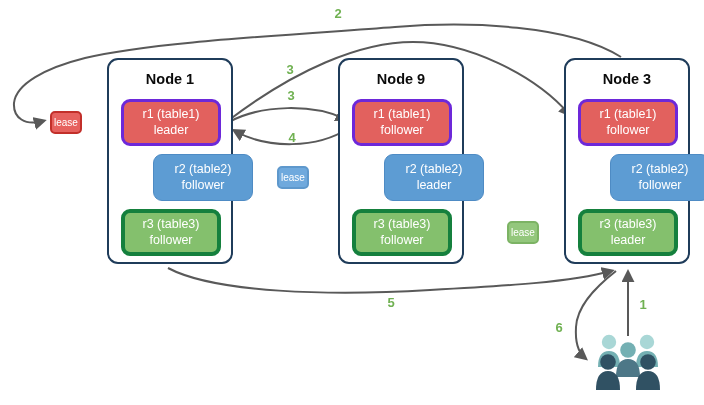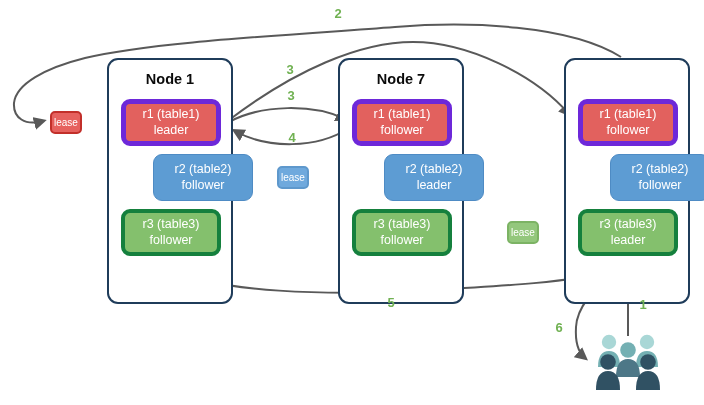--- a/index.html
+++ b/index.html
@@ -4,32 +4,32 @@
 <style>
   html,body{margin:0;padding:0;background:#ffffff;}
   .canvas{
     position:relative;width:704px;height:405px;background:#ffffff;overflow:hidden;
     font-family:"Liberation Sans","DejaVu Sans",sans-serif;
   }
   .arrows-layer{position:absolute;left:0;top:0;width:704px;height:405px;}
   .arrow{stroke:#595959;stroke-width:2;fill:none;}
 
   .node{
-    position:absolute;top:58px;width:126px;height:246px;background:#fff;
+    position:absolute;top:58px;width:126px;height:206px;background:#fff;
     border:2px solid #1f3c5a;border-radius:11px;box-sizing:border-box;
   }
   .node-title{
     text-align:center;margin-top:11px;font-weight:bold;font-size:14.5px;color:#0b0b0b;
   }
   .rep{
     position:absolute;left:12px;width:100px;height:47px;border-radius:9px;color:#ffffff;
     font-size:12.5px;line-height:1.25;text-align:center;display:flex;flex-direction:column;
     justify-content:center;box-sizing:border-box;
   }
-  .rep.red{top:39px;background:#e2615e;border:5px solid #6d28d9;}
+  .rep.red{top:39px;background:#e2615e;border:3px solid #6d28d9;}
   .rep.blue{top:94px;background:#5d9cd3;border:1px solid #4e8bc4;margin-left:32px;}
   .rep.green{top:149px;background:#84c06d;border:4px solid #15803d;}
 
   .lease{
     position:absolute;color:#ffffff;font-size:10px;line-height:17px;text-align:center;
     border-radius:5px;padding:1px 2px;box-sizing:border-box;
   }
   .lease.red{background:#e6615e;border:2px solid #c22f2a;}
   .lease.blue{background:#6fa9dd;border:2px solid #5e98cc;}
   .lease.green{background:#93c77c;border:2px solid #7cb364;}
@@ -69,36 +69,37 @@
       <span>r2 (table2)</span>
       <span>follower</span>
     </div>
     <div class="rep green">
       <span>r3 (table3)</span>
       <span>follower</span>
     </div>
   </div>
 
   <div class="node" style="left:338px">
-    <div class="node-title">Node 7</div>
+    <div class="node-title">Node 9</div>
     <div class="rep red">
       <span>r1 (table1)</span>
       <span>follower</span>
     </div>
     <div class="rep blue">
       <span>r2 (table2)</span>
       <span>leader</span>
     </div>
     <div class="rep green">
       <span>r3 (table3)</span>
       <span>follower</span>
     </div>
   </div>
 
   <div class="node" style="left:564px">
+    <div class="node-title">Node 3</div>
     <div class="rep red">
       <span>r1 (table1)</span>
       <span>follower</span>
     </div>
     <div class="rep blue">
       <span>r2 (table2)</span>
       <span>follower</span>
     </div>
     <div class="rep green">
       <span>r3 (table3)</span>

